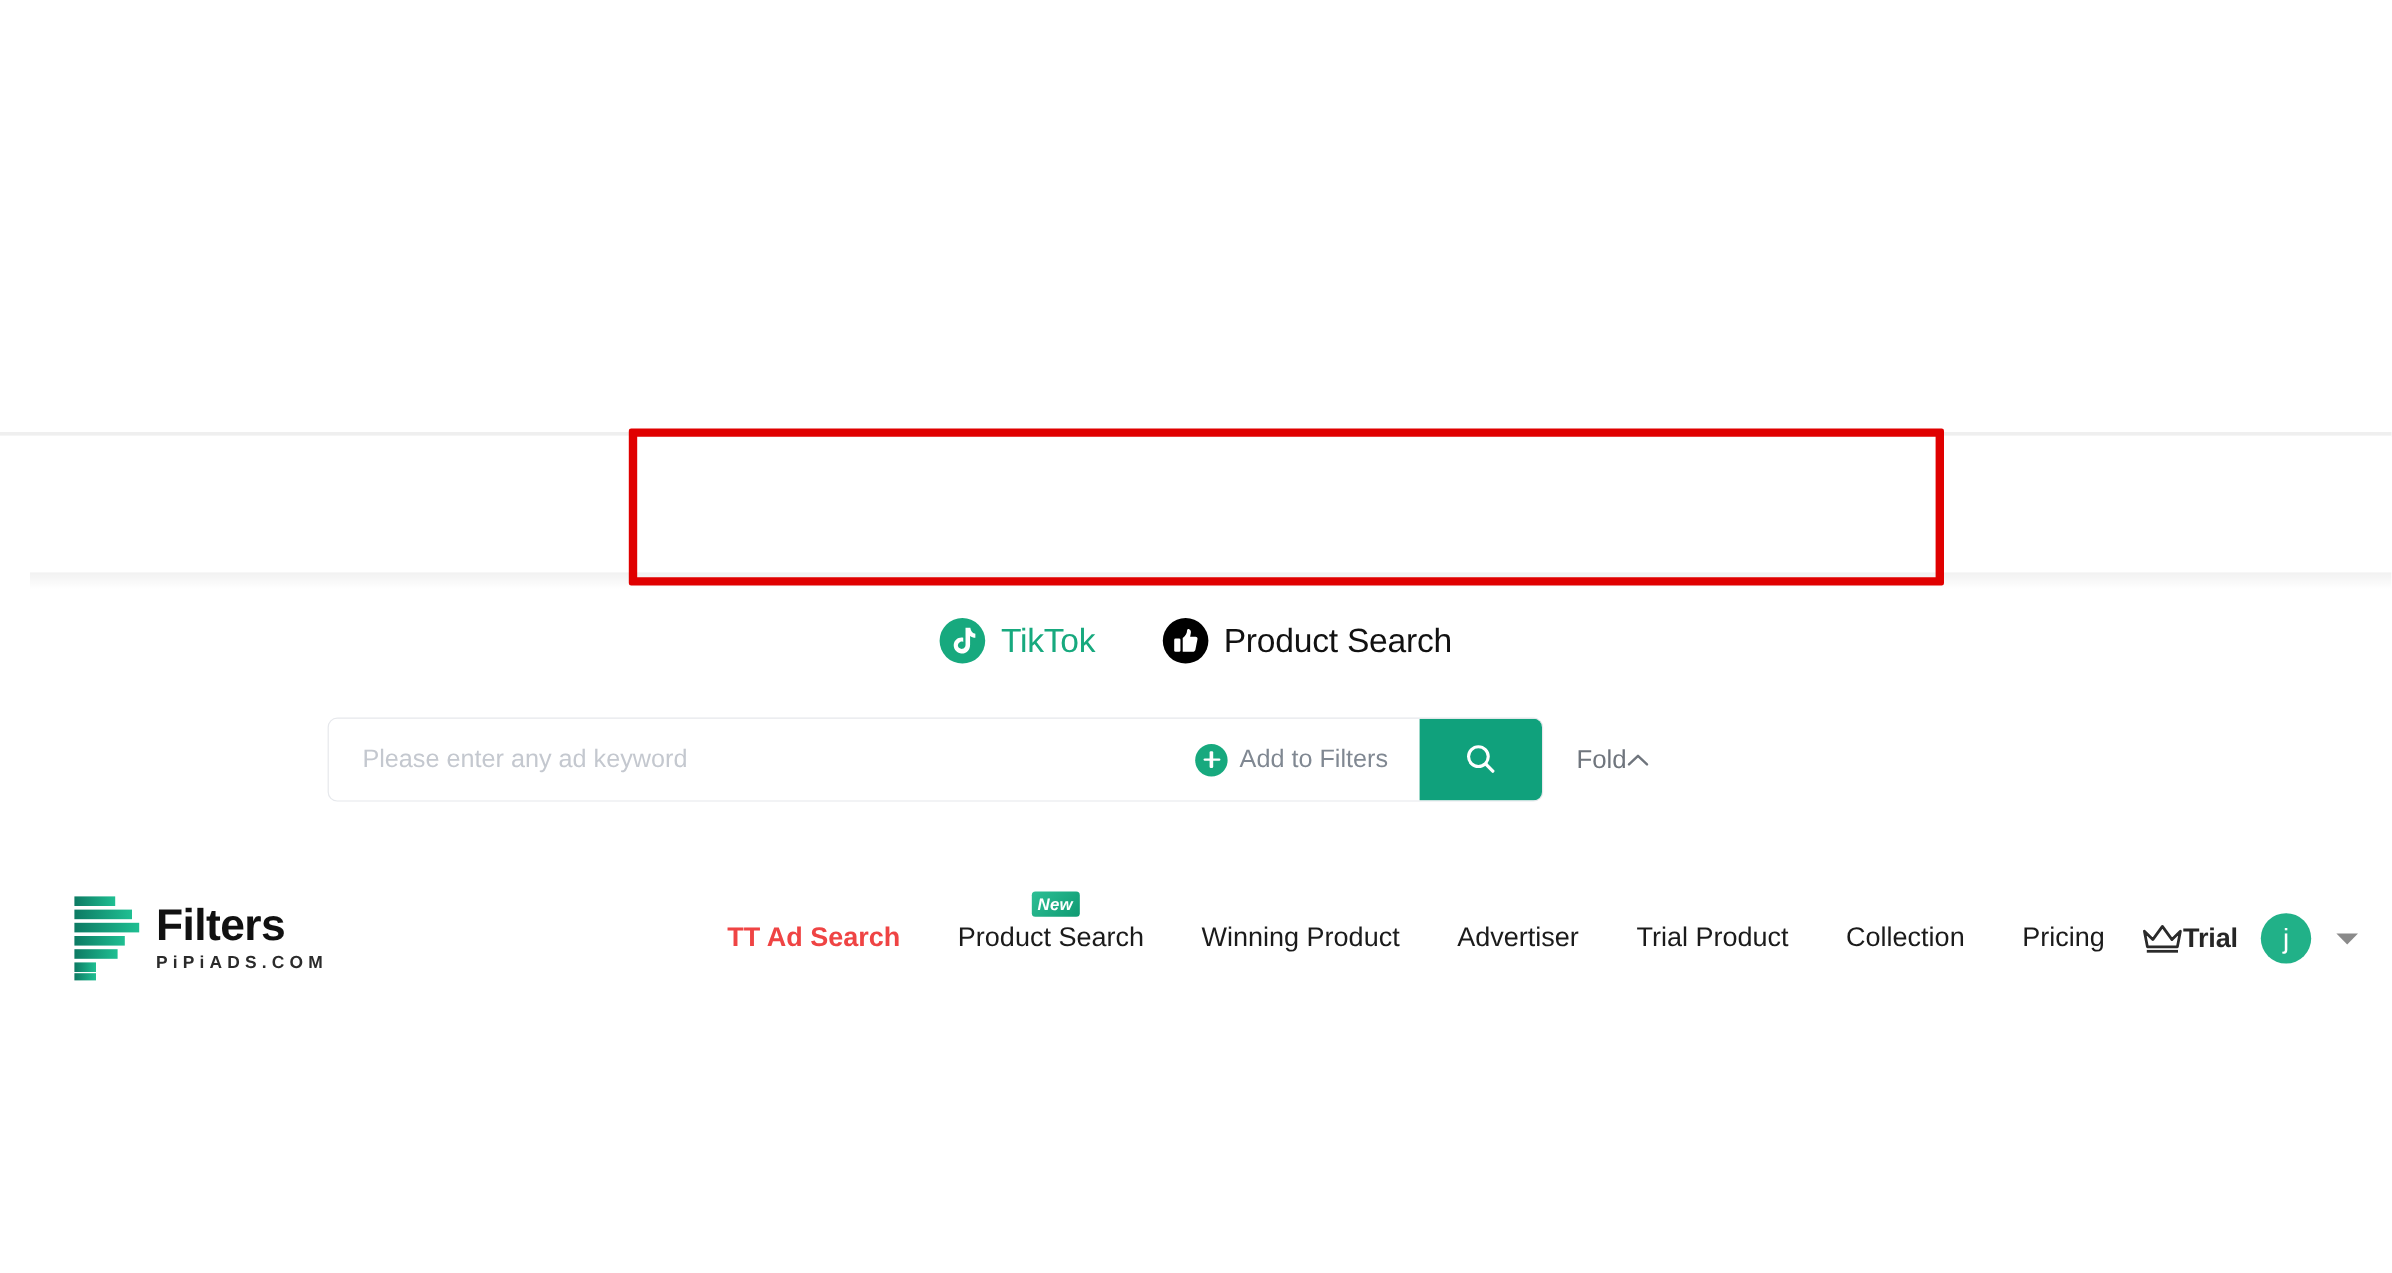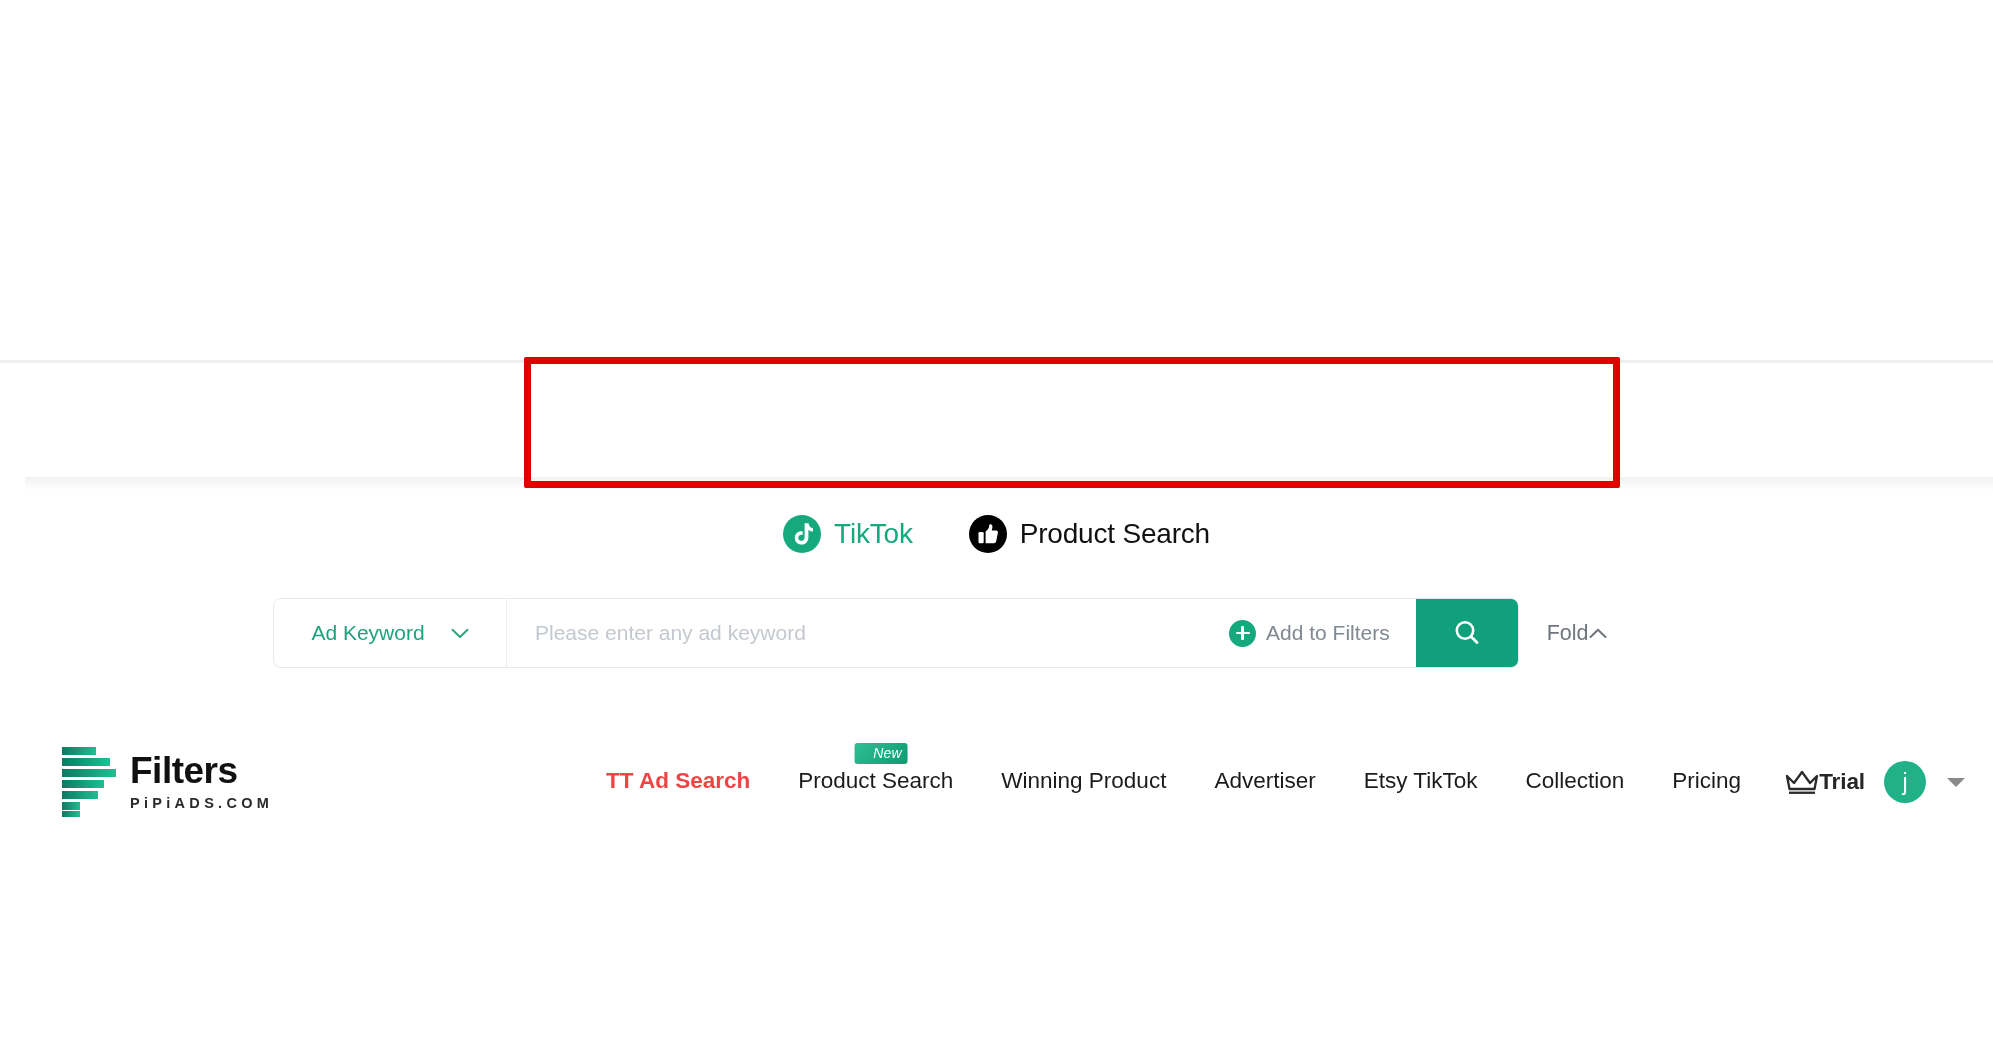--- a/index.html
+++ b/index.html
@@ -113,23 +113,23 @@
   }
   .nav-badge {
     position: absolute;
     top: -24px;
     left: 50%;
     transform: translateX(-40%);
     background: linear-gradient(135deg, #2dbf95 0%, #0f9a72 100%);
     color: #ffffff;
     font-size: 14px;
     font-style: italic;
-    font-weight: 400;
+    font-weight: 700;
     line-height: 1;
-    padding: 3px 6px 4px 19px;
+    padding: 3px 6px 4px 5px;
     border-radius: 3px;
     letter-spacing: 0.2px;
   }
 
   
   #header-right {
     position: absolute;
     right: 28px;
     top: 398px;
     display: flex;
@@ -340,21 +340,21 @@
       <span class="nav-badge">New</span>
       <span>Product Search</span>
     </div>
     <div class="nav-item">
       <span>Winning Product</span>
     </div>
     <div class="nav-item">
       <span>Advertiser</span>
     </div>
     <div class="nav-item">
-      <span>Etsy TikTok</span>
+      <span>Trial Product</span>
     </div>
     <div class="nav-item">
       <span>Collection</span>
     </div>
     <div class="nav-item">
       <span>Pricing</span>
     </div>
   </nav>
 
   <div id="header-right">
@@ -400,26 +400,20 @@
                  L19.2 18.2 C19 19.4 18 20.2 16.8 20.2 Z" fill="#ffffff"></path>
       </svg>
     </span>
     <span class="source-label">Product Search</span>
   </div>
 </div>
 
 <div id="search-row">
   <div id="search-shell">
 
-    <div id="keyword-select">
-      <span id="keyword-select-label">Ad Keyword</span>
-      <svg class="chev" viewBox="0 0 18 11">
-        <path d="M1.5 1.8 L9 9 L16.5 1.8" fill="none" stroke="#28a77f" stroke-width="2" stroke-linecap="round" stroke-linejoin="round"></path>
-      </svg>
-    </div>
 
     <div id="search-input-wrap">
       <input id="search-input" type="text" placeholder="Please enter any ad keyword" style="">
     </div>
 
     <div id="add-filters">
       <span id="add-filters-plus"></span>
       <span id="add-filters-label">Add to Filters</span>
     </div>
 

